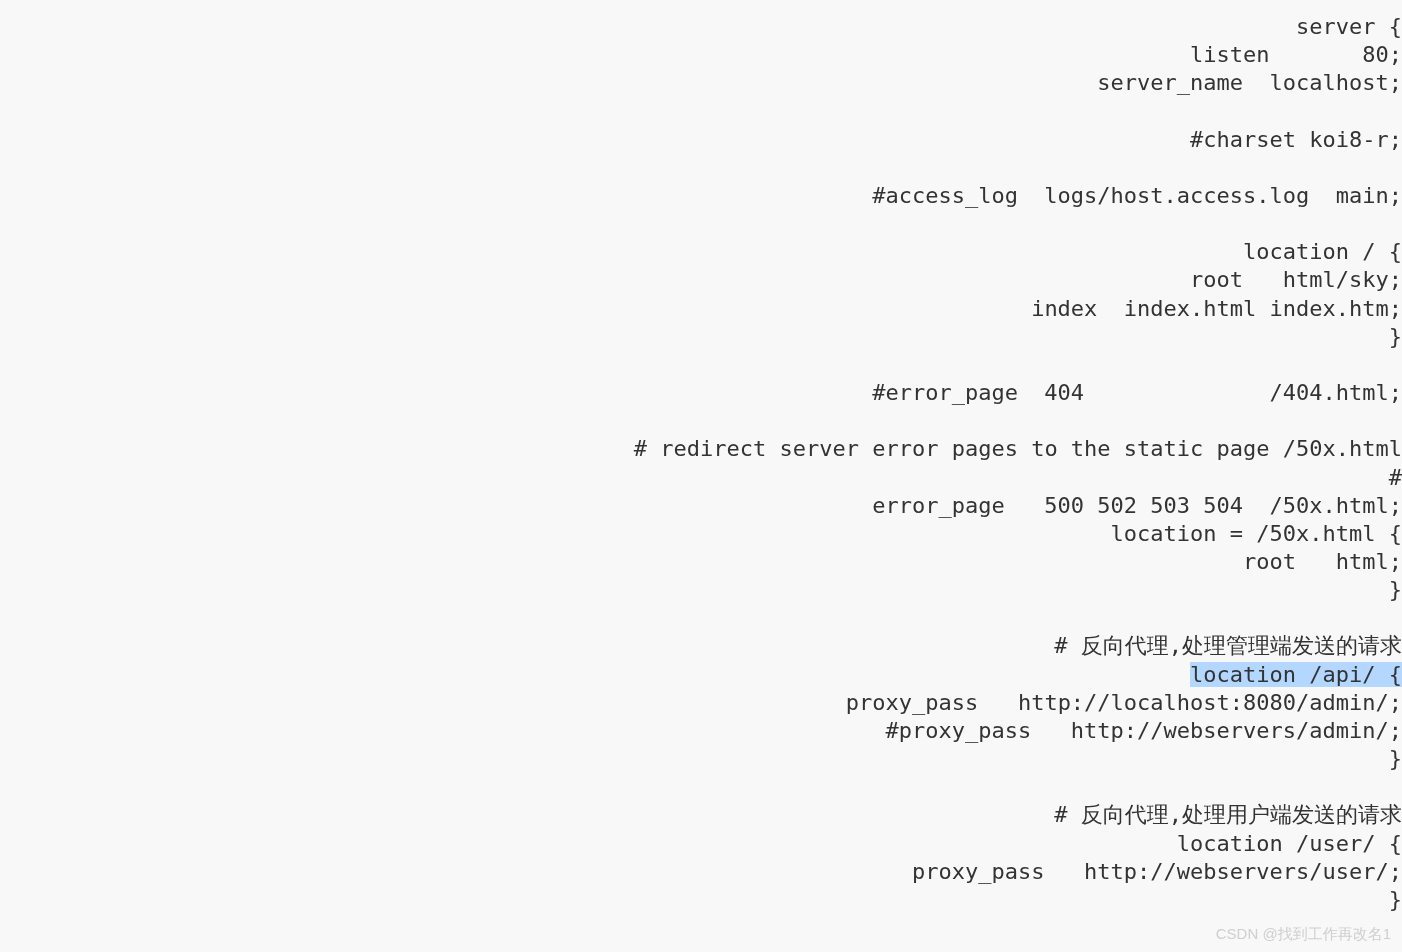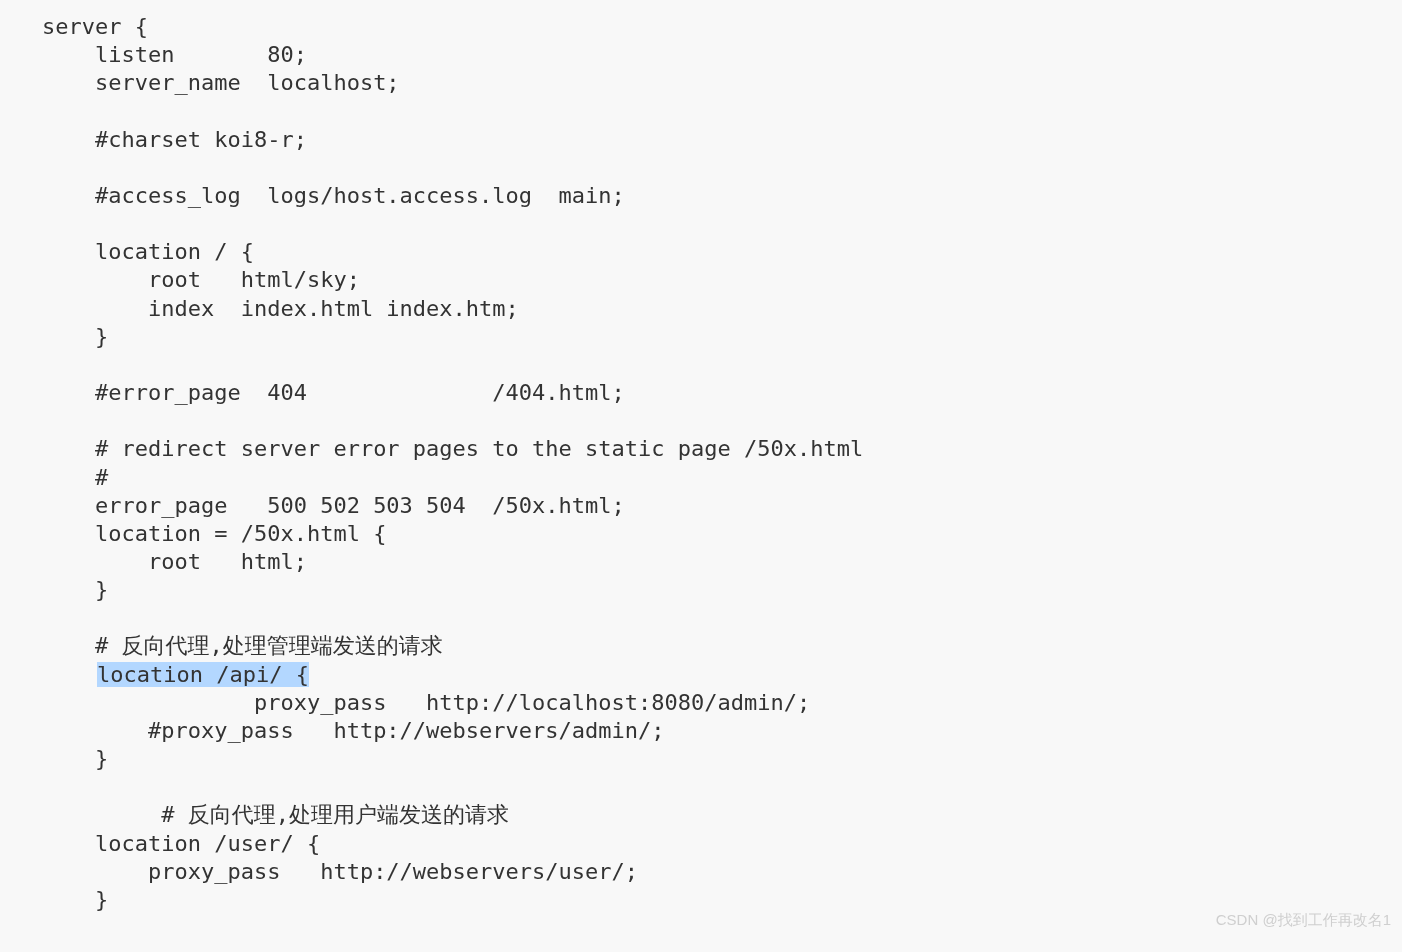--- a/index.html
+++ b/index.html
@@ -1,18 +1,19 @@
 <!DOCTYPE html>
 <html><head>
   <meta charset="utf-8">
   <style>
     * {
       margin: 1px;
       padding: 0;
       box-sizing: border-box;
+      text-align: right;
     }
     body {
       background: #f8f8f8;
       font-family: "SimSun", "NSimSun", "FangSong", monospace;
       font-size: 22px;
       color: #333;
       padding: 10px 0 0 0;
       width: 1402px;
       height: 952px;
       position: relative;
@@ -23,21 +24,21 @@
       font-family: inherit;
       white-space: pre;
       padding-left: 38px;
     }
     .highlight {
       background: #b3d7ff;
     }
     .watermark {
       position: absolute;
       right: 12px;
-      bottom: 24px;
+      bottom: 10px;
       color: #cfcfcf;
       font-size: 15px;
       font-family: Arial, "Microsoft YaHei", sans-serif;
     }
   </style>
 </head>
 <body>
 
 <pre><span>server {</span>
 <span>    listen       80;</span>

